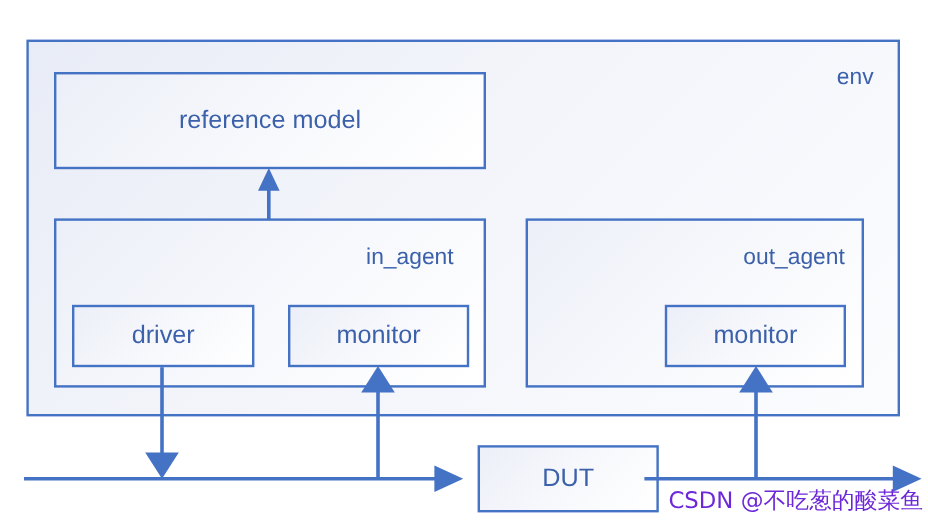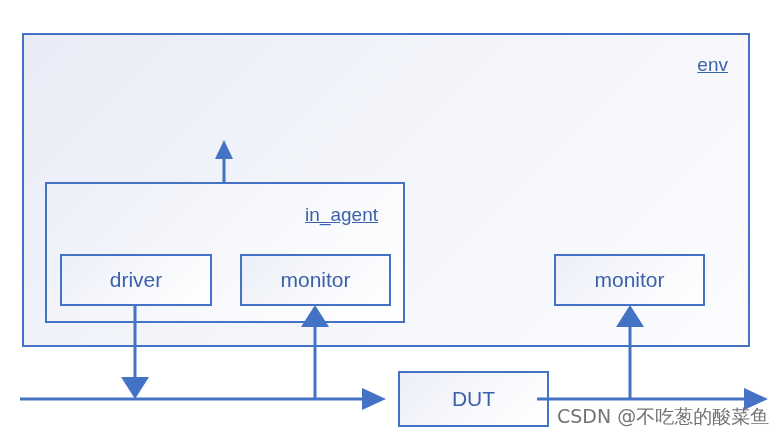--- a/index.html
+++ b/index.html
@@ -37,51 +37,56 @@
     left: 0;
     top: 0;
     color: #3C61AB;
     white-space: nowrap;
   }
   .corner-label {
     position: absolute;
     color: #3C61AB;
     white-space: nowrap;
     text-align: right;
-    text-decoration: underline;
   }
   svg.overlay {
     position: absolute;
     left: 0;
     top: 0;
     width: 773px;
     height: 437px;
     pointer-events: none;
   }
   .watermark {
     position: absolute;
-    color: #737373;
+    color: #6d28d9;
     white-space: nowrap;
     font-family: "DejaVu Sans", sans-serif;
   }
 </style>
 </head>
 <body>
 
 <div id="canvas">
 
   <div class="box box-env" style="left:22px; top:33px; width:728px; height:314px;">
     <span class="corner-label" style="right:20px; top:19px; font-size:19px;">env</span>
   </div>
 
+  <div class="box box-inner" style="left:45px; top:60px; width:360px; height:81px;">
+    <span class="label-centered" style="font-size:21px;">reference model</span>
+  </div>
 
   <div class="box box-inner" style="left:45px; top:182px; width:360px; height:141px;padding-left:16px;">
     <span class="corner-label" style="right:25px; top:20px; font-size:19px;">in_agent</span>
   </div>
 
+  <div class="box box-inner" style="left:438px; top:182px; width:282px; height:141px;">
+    <span class="corner-label" style="right:14px; top:20px; font-size:19px;">out_agent</span>
+  </div>
 
   <div class="box box-inner" style="left:60px; top:254px; width:152px; height:52px;padding-left:32px;">
     <span class="label-centered" style="font-size:21px;">driver</span>
   </div>
 
   <div class="box box-inner" style="left:240px; top:254px; width:151px; height:52px;">
     <span class="label-centered" style="font-size:21px;">monitor</span>
   </div>
 
   <div class="box box-inner" style="left:554px; top:254px; width:151px; height:52px;">

